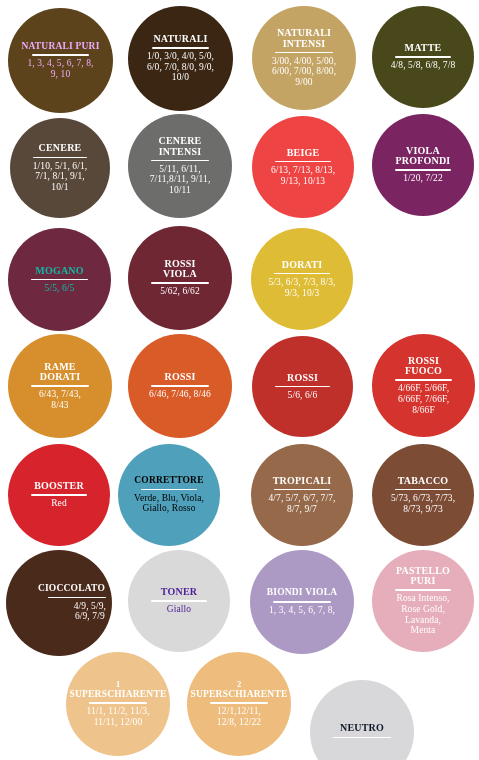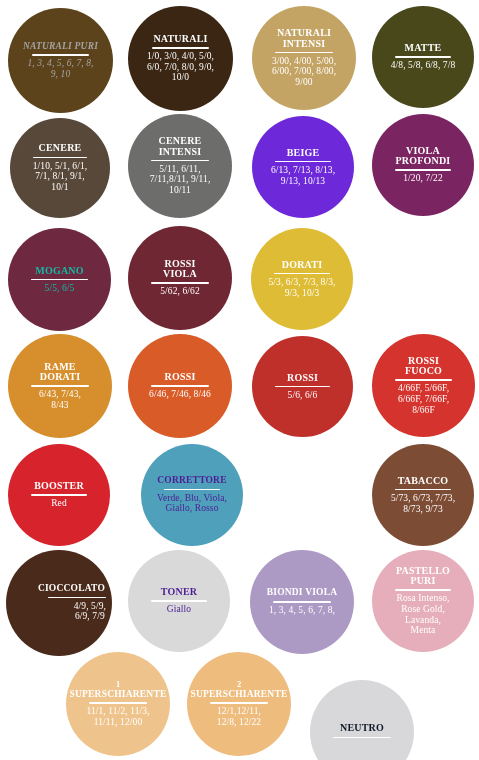--- a/index.html
+++ b/index.html
@@ -61,21 +61,21 @@
   }
   .swatch.wide-title .swatch-title {
     font-size: 9.5px;
     white-space: nowrap;
   }
 </style>
 </head>
 <body>
 
 <div id="swatch-grid">
-    <div class="swatch wide-title" style="left: 8px; top: 8px; width: 105px; height: 105px; background: rgb(92, 67, 28); color: #a3a3a3; font-style: italic;">
+    <div class="swatch wide-title" style="left: 8px; top: 8px; width: 105px; height: 105px; background: rgb(92, 67, 28); color: #f0abfc;">
       <div class="swatch-title">NATURALI PURI</div>
       <div class="swatch-rule" style="background: rgb(255, 255, 255);"></div>
       <div class="swatch-codes">1, 3, 4, 5, 6, 7, 8,
 9, 10</div>
     </div>
     <div class="swatch" style="left: 128px; top: 6px; width: 105px; height: 105px; background: rgb(58, 38, 19); color: rgb(255, 255, 255);">
       <div class="swatch-title">NATURALI</div>
       <div class="swatch-rule" style="background: rgb(255, 255, 255);"></div>
       <div class="swatch-codes">1/0, 3/0, 4/0, 5/0,
 6/0, 7/0, 8/0, 9/0,
@@ -102,21 +102,21 @@
 10/1</div>
     </div>
     <div class="swatch" style="left: 128px; top: 114px; width: 104px; height: 104px; background: rgb(109, 109, 108); color: rgb(255, 255, 255);">
       <div class="swatch-title">CENERE
 INTENSI</div>
       <div class="swatch-rule" style="background: rgb(255, 255, 255);"></div>
       <div class="swatch-codes">5/11, 6/11,
 7/11,8/11, 9/11,
 10/11</div>
     </div>
-    <div class="swatch" style="left: 252px; top: 116px; width: 102px; height: 102px; background: #6d28d9; color: rgb(255, 255, 255);">
+    <div class="swatch" style="left: 252px; top: 116px; width: 102px; height: 102px; background: #ef4444; color: rgb(255, 255, 255);">
       <div class="swatch-title">BEIGE</div>
       <div class="swatch-rule" style="background: rgb(255, 255, 255);"></div>
       <div class="swatch-codes">6/13, 7/13, 8/13,
 9/13, 10/13</div>
     </div>
     <div class="swatch" style="left: 372px; top: 114px; width: 102px; height: 102px; background: rgb(123, 36, 98); color: rgb(255, 255, 255);">
       <div class="swatch-title">VIOLA
 PROFONDI</div>
       <div class="swatch-rule" style="background: rgb(255, 255, 255);"></div>
       <div class="swatch-codes">1/20, 7/22</div>
@@ -161,25 +161,31 @@
       <div class="swatch-rule" style="background: rgb(255, 255, 255);"></div>
       <div class="swatch-codes">4/66F, 5/66F,
 6/66F, 7/66F,
 8/66F</div>
     </div>
     <div class="swatch" style="left: 8px; top: 444px; width: 102px; height: 102px; background: rgb(215, 35, 44); color: rgb(255, 255, 255);">
       <div class="swatch-title">BOOSTER</div>
       <div class="swatch-rule" style="background: rgb(255, 255, 255);"></div>
       <div class="swatch-codes">Red</div>
     </div>
-    <div class="swatch wide-title" style="left: 141px; top: 444px; width: 102px; height: 102px; background: rgb(79, 160, 186); color: #4c1d95;">
+    <div class="swatch wide-title" style="left: 118px; top: 444px; width: 102px; height: 102px; background: rgb(79, 160, 186); color: #000000;">
       <div class="swatch-title">CORRETTORE</div>
       <div class="swatch-rule" style="background: rgb(255, 255, 255);"></div>
       <div class="swatch-codes">Verde, Blu, Viola,
 Giallo, Rosso</div>
+    </div>
+    <div class="swatch" style="left: 251px; top: 444px; width: 102px; height: 102px; background: rgb(150, 105, 74); color: rgb(255, 255, 255);">
+      <div class="swatch-title">TROPICALI</div>
+      <div class="swatch-rule" style="background: rgb(255, 255, 255);"></div>
+      <div class="swatch-codes">4/7, 5/7, 6/7, 7/7,
+8/7, 9/7</div>
     </div>
     <div class="swatch" style="left: 372px; top: 444px; width: 102px; height: 102px; background: rgb(125, 76, 53); color: rgb(255, 255, 255);">
       <div class="swatch-title">TABACCO</div>
       <div class="swatch-rule" style="background: rgb(255, 255, 255);"></div>
       <div class="swatch-codes">5/73, 6/73, 7/73,
 8/73, 9/73</div>
     </div>
     <div class="swatch wide-title" style="left: 6px; top: 550px; width: 106px; height: 106px; background: rgb(74, 42, 27); color: rgb(255, 255, 255); align-items: flex-end;">
       <div class="swatch-title">CIOCCOLATO</div>
       <div class="swatch-rule" style="background: rgb(255, 255, 255);"></div>

